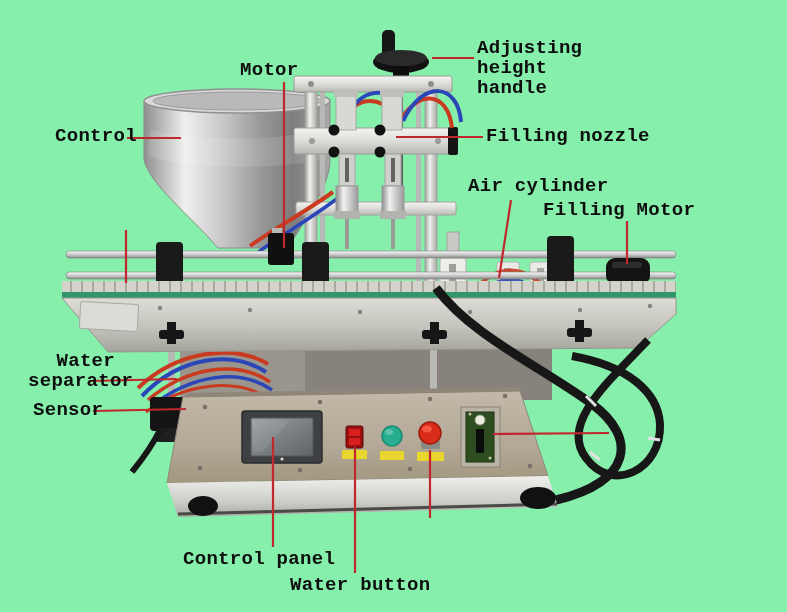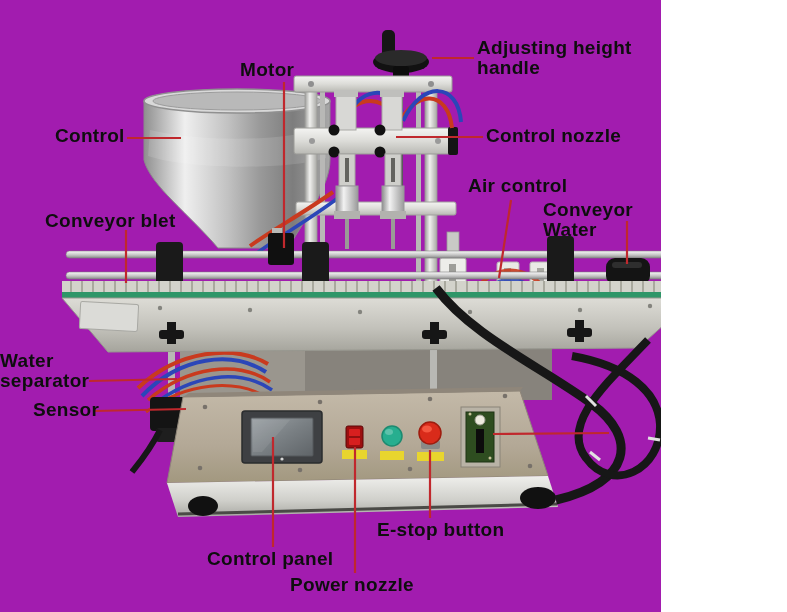--- a/index.html
+++ b/index.html
@@ -1,21 +1,21 @@
 <!DOCTYPE html>
 <html><head>
 <meta charset="utf-8">
 <style>
   html,body{margin:0;padding:0;background:#ffffff;}
-  .stage{position:relative;width:661px;height:612px;background:#a21caf;overflow:hidden;
-         font-family:Liberation Sans, sans-serif;}
+  .stage{position:relative;width:787px;height:612px;background:#86efac;overflow:hidden;
+         font-family:Liberation Mono, monospace;}
   .stage svg{position:absolute;left:0;top:0;}
   .label{position:absolute;font-weight:bold;font-size:19px;line-height:20px;color:#0e0e0e;
          white-space:pre-line;letter-spacing:0.3px;}
-  .label.right{text-align:left;}
+  .label.right{text-align:right;padding-left:28px;}
 </style>
 </head>
 <body>
 
 <div class="stage">
 
 <svg width="787" height="612" viewBox="0 0 787 612">
   <defs>
     <linearGradient id="hopperGrad" x1="0" y1="0" x2="1" y2="0">
       <stop offset="0" stop-color="#8f8f8f"></stop>
@@ -277,24 +277,22 @@
     <line x1="273" y1="437" x2="273" y2="547"></line>
     <line x1="355" y1="447" x2="355" y2="573"></line>
     <line x1="430" y1="450" x2="430" y2="518"></line>
   </g>
 </svg>
 
 <div class="label" style="left:477px;top:38px;width:175px">Adjusting height
 handle</div>
 <div class="label" style="left:240px;top:60px">Motor</div>
 <div class="label" style="left:55px;top:126px">Control</div>
-<div class="label" style="left:486px;top:126px">Control nozzle</div>
-<div class="label" style="left:468px;top:176px">Air control</div>
-<div class="label" style="left:543px;top:200px">Conveyor Water</div>
-<div class="label" style="left:45px;top:211px">Conveyor blet</div>
+<div class="label" style="left:486px;top:126px">Filling nozzle</div>
+<div class="label" style="left:468px;top:176px">Air cylinder</div>
+<div class="label" style="left:543px;top:200px">Filling Motor</div>
 <div class="label right" style="left:0px;top:351px;width:87px">Water
 separator</div>
 <div class="label" style="left:33px;top:400px">Sensor</div>
-<div class="label" style="left:207px;top:549px">Control panel</div>
-<div class="label" style="left:377px;top:520px">E-stop button</div>
-<div class="label" style="left:290px;top:575px">Power nozzle</div>
+<div class="label" style="left:183px;top:549px">Control panel</div>
+<div class="label" style="left:290px;top:575px">Water button</div>
 
 </div>
 
 </body></html>

